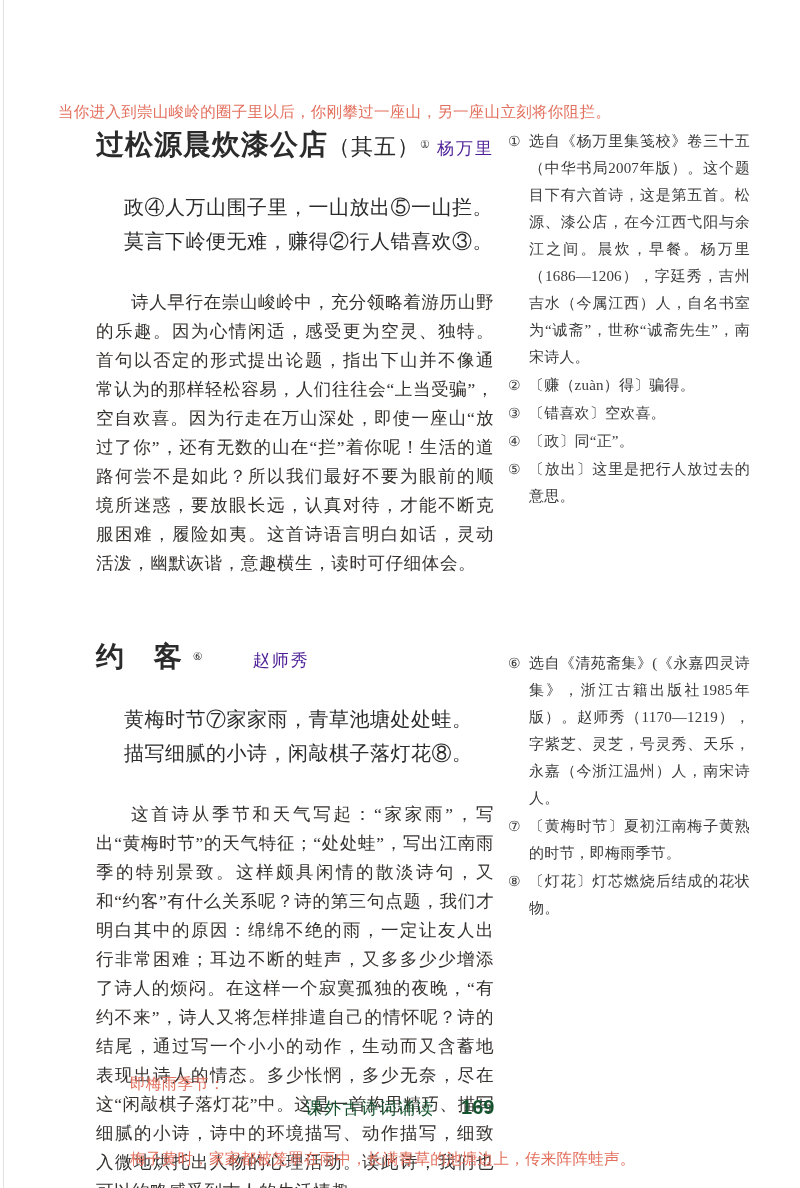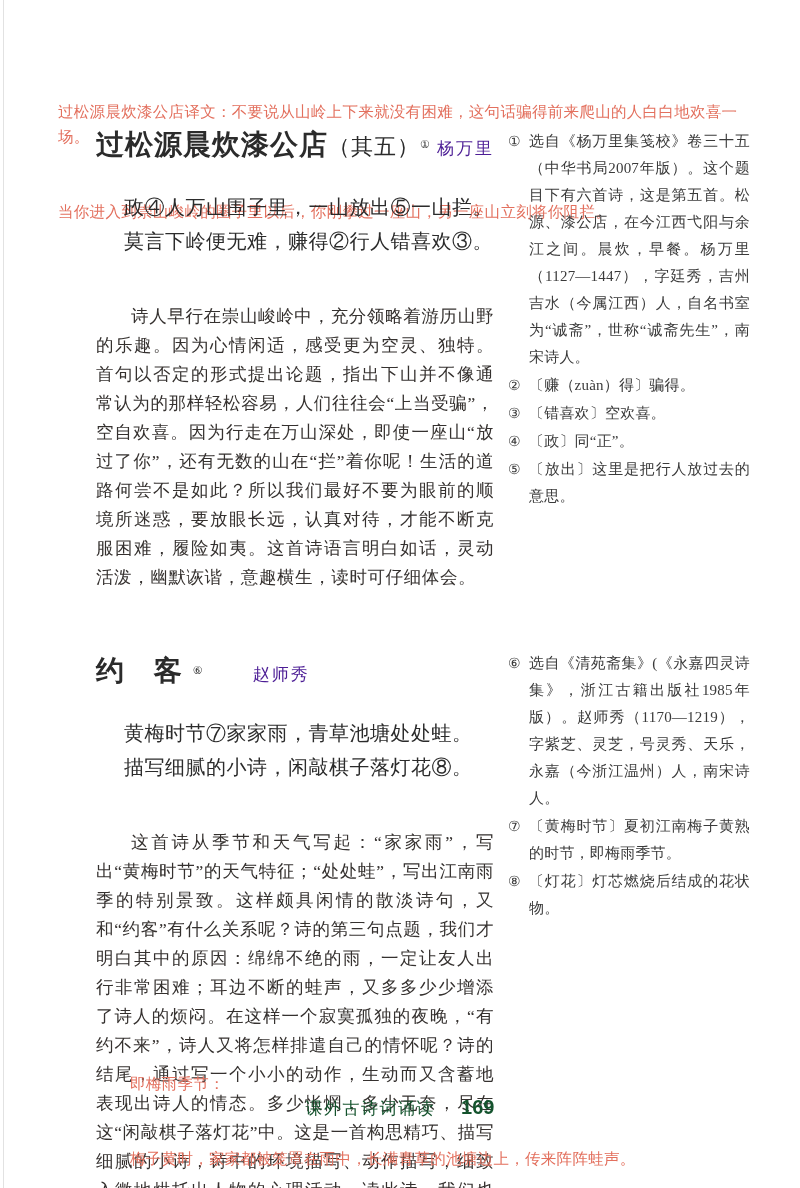--- a/index.html
+++ b/index.html
@@ -112,21 +112,21 @@
     margin-top: 26px;
     padding-left: 28px;
     font-size: 20px;
     line-height: 34px;
     letter-spacing: 0.5px;
   }
   .verse { white-space: nowrap; }
 
   
   .commentary {
-    margin-top: 44px;
+    margin-top: 30px;
     font-size: 17.5px;
     line-height: 29px;
     text-align: justify;
     text-justify: inter-ideograph;
     letter-spacing: 0.6px;
     text-indent: 2em;
     font-family: "Liberation Serif", "DejaVu Serif", serif;
     color: #35312f;
   }
 
@@ -178,21 +178,20 @@
   }
 </style>
 </head>
 <body>
 
 <div class="page">
 
   <div class="page-edge"></div>
 
   <div class="annot-red" id="top-translation">
-    <span class="lbl">过松源晨炊漆公店译文：不要说从山岭上下来就没有困难，这句话骗得前来爬山的人白白地欢喜一场。</span>
     <span class="lbl">当你进入到崇山峻岭的圈子里以后，你刚攀过一座山，另一座山立刻将你阻拦。</span>
   </div>
 
   <div class="col-main">
 
     <div class="poem-block" id="poem-block-1">
       <div class="poem-head">
         <div>
           <span class="poem-title">过松源晨炊漆公店</span><span class="poem-title poem-suffix">（其五）</span><sup class="note">①</sup>
         </div>
@@ -219,21 +218,21 @@
       <p class="commentary">这首诗从季节和天气写起：“家家雨”，写出“黄梅时节”的天气特征；“处处蛙”，写出江南雨季的特别景致。这样颇具闲情的散淡诗句，又和“约客”有什么关系呢？诗的第三句点题，我们才明白其中的原因：绵绵不绝的雨，一定让友人出行非常困难；耳边不断的蛙声，又多多少少增添了诗人的烦闷。在这样一个寂寞孤独的夜晚，“有约不来”，诗人又将怎样排遣自己的情怀呢？诗的结尾，通过写一个小小的动作，生动而又含蓄地表现出诗人的情态。多少怅惘，多少无奈，尽在这“闲敲棋子落灯花”中。这是一首构思精巧、描写细腻的小诗，诗中的环境描写、动作描写，细致入微地烘托出人物的心理活动。读此诗，我们也可以约略感受到古人的生活情趣。</p>
     </div>
 
   </div>
 
   <div class="col-notes">
 
     <div id="notes-group-1">
       <div class="note-item">
         <span class="note-num">①</span>
-        <span class="note-text">选自《杨万里集笺校》卷三十五（中华书局2007年版）。这个题目下有六首诗，这是第五首。松源、漆公店，在今江西弋阳与余江之间。晨炊，早餐。杨万里（1127—1447），字廷秀，吉州吉水（今属江西）人，自名书室为“诚斋”，世称“诚斋先生”，南宋诗人。</span>
+        <span class="note-text">选自《杨万里集笺校》卷三十五（中华书局2007年版）。这个题目下有六首诗，这是第五首。松源、漆公店，在今江西弋阳与余江之间。晨炊，早餐。杨万里（1686—1206），字廷秀，吉州吉水（今属江西）人，自名书室为“诚斋”，世称“诚斋先生”，南宋诗人。</span>
       </div>
       <div class="note-item">
         <span class="note-num">②</span>
         <span class="note-text">〔赚（zuàn）得〕骗得。</span>
       </div>
       <div class="note-item">
         <span class="note-num">③</span>
         <span class="note-text">〔错喜欢〕空欢喜。</span>
       </div>
       <div class="note-item">

